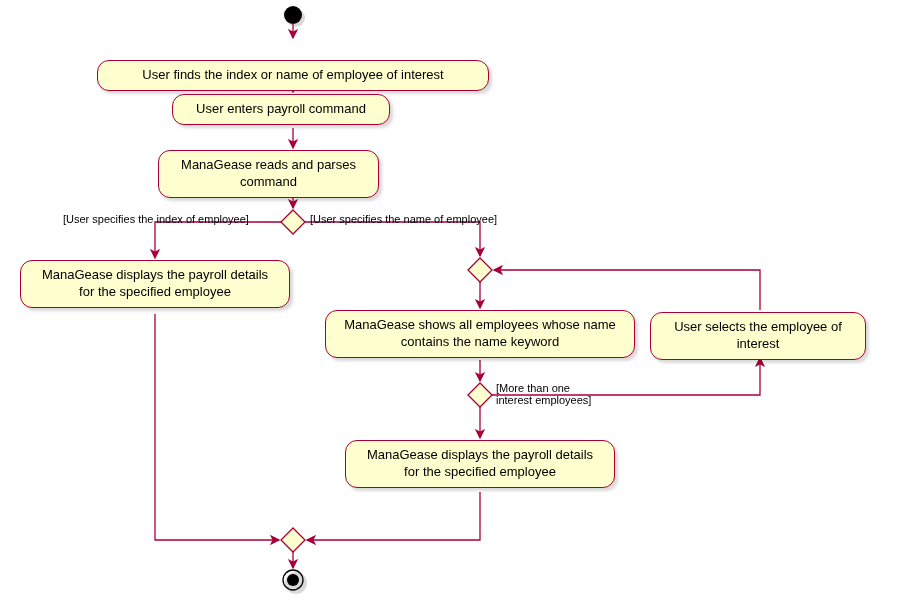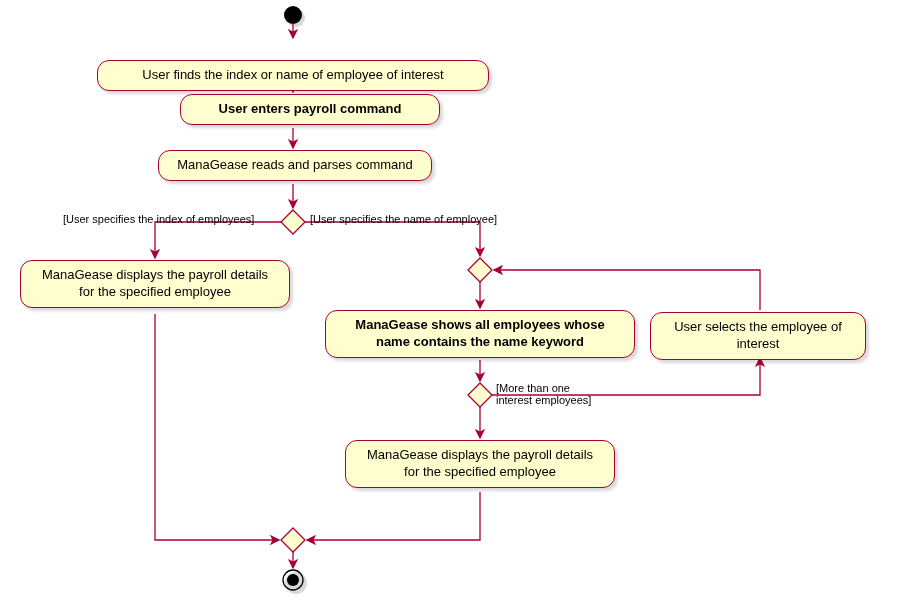--- a/index.html
+++ b/index.html
@@ -113,33 +113,33 @@
 
   <path class="arrow" d="M480,492 L480,540 L307,540" marker-end="url(#ah)"></path>
 
   <path class="arrow" d="M155,314 L155,540 L279,540" marker-end="url(#ah)"></path>
 
   <line class="arrow" x1="293" y1="552" x2="293" y2="568" marker-end="url(#ah)"></line>
 </svg>
 
 <div class="node" style="left:97px; top:40px; width:392px;margin-top:20px;">User finds the index or name of employee of interest</div>
 
-<div class="node" style="left:180px; top:94px; width:260px;font-weight:bold;">User enters payroll command</div>
+<div class="node" style="left:172px; top:94px; width:218px;">User enters payroll command</div>
 
-<div class="node" style="left:158px; top:150px; width:274px;">ManaGease reads and parses command</div>
+<div class="node" style="left:158px; top:150px; width:221px;">ManaGease reads and parses command</div>
 
 <div class="node" style="left:20px; top:260px; width:270px;">ManaGease displays the payroll
 details for the specified employee</div>
 
-<div class="node" style="left:325px; top:310px; width:310px;font-weight:bold;">ManaGease shows all employees
+<div class="node" style="left:325px; top:310px; width:310px;">ManaGease shows all employees
 whose name contains the name keyword</div>
 
 <div class="node" style="left:650px; top:312px; width:216px;">User selects the employee of interest</div>
 
 <div class="node" style="left:345px; top:440px; width:270px;">ManaGease displays the payroll
 details for the specified employee</div>
 
-<div class="label" style="left:63px; top:213px;">[User specifies the index of employees]</div>
+<div class="label" style="left:63px; top:213px;">[User specifies the index of employee]</div>
 
 <div class="label" style="left:310px; top:213px;text-align:right;">[User specifies the name of employee]</div>
 
 <div class="label" style="left:496px; top:382px;">[More than one
 interest employees]</div>
 
 </body></html>

